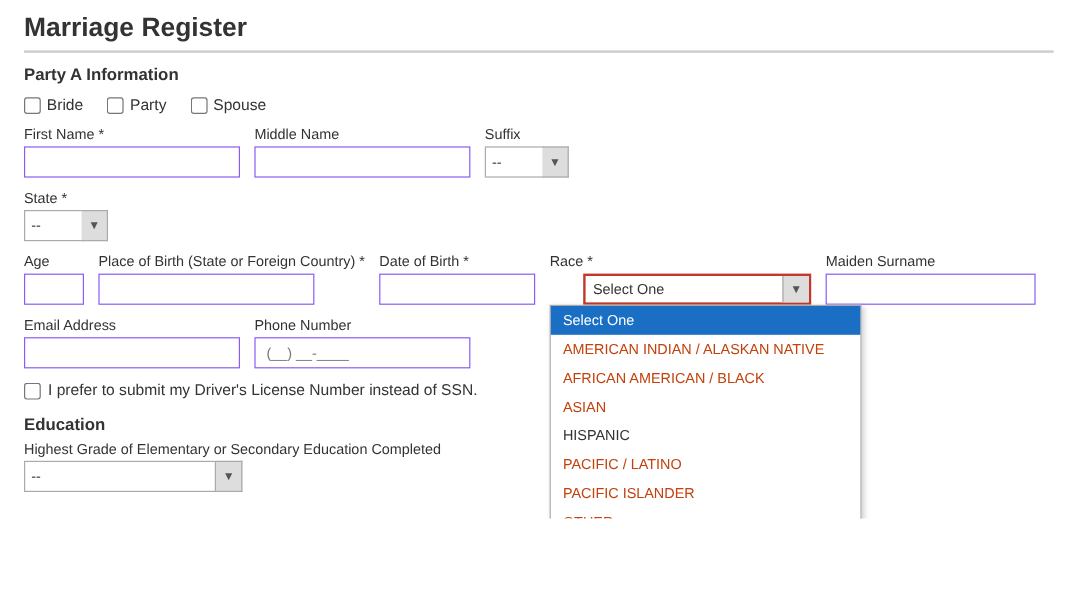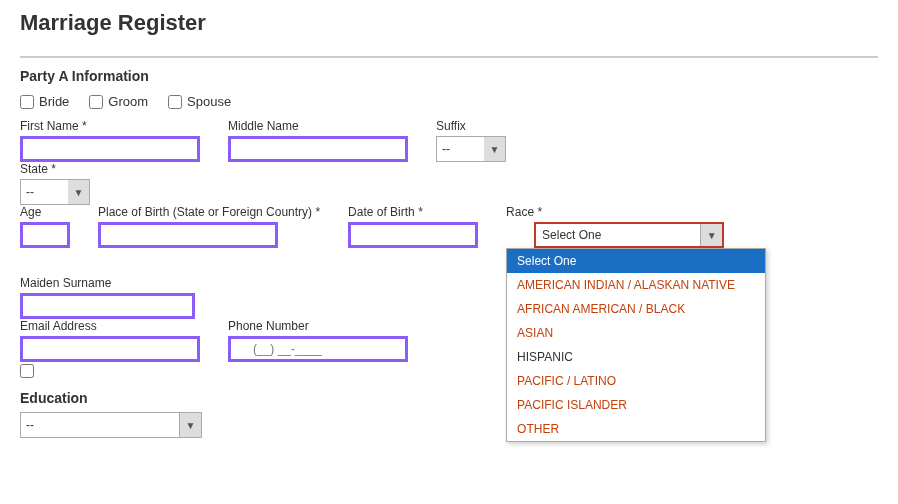--- a/index.html
+++ b/index.html
@@ -9,49 +9,50 @@
       color: #333;
       background: #fff;
       padding: 10px 20px;
       width: 898px;
     }
     h1 {
       font-size: 22px;
       font-weight: bold;
       color: #333;
       margin-bottom: 10px;
-      padding-bottom: 20px;
+      padding-bottom: 6px;
       border-bottom: 2px solid #ccc;
     }
     h2 {
       font-size: 14px;
       font-weight: bold;
       color: #333;
       margin-bottom: 10px;
     }
     .section { margin-bottom: 12px; }
     .row {
       display: flex;
       align-items: center;
-      gap: 28px;
+      gap: 12px;
+      margin-bottom: 10px;
       flex-wrap: wrap;
     }
     .field-group {
       display: flex;
       flex-direction: column;
       gap: 3px;
     }
     label {
       font-size: 12px;
       color: #333;
     }
     input[type="text"] {
       height: 26px;
-      border: 3px solid #8b5cf6;
-      padding: 2px 22px;
+      border: 1px solid #8b5cf6;
+      padding: 2px 9px;
       font-size: 12px;
       color: #737373;
       background: #fff;
     }
     .checkbox-row {
       display: flex;
       gap: 20px;
       align-items: center;
       margin-bottom: 10px;
     }
@@ -215,21 +216,21 @@
 <div class="section">
   <h2>Party A Information</h2>
 
   <div class="checkbox-row">
     <label class="checkbox-label">
       <input type="checkbox" style="">
       <span>Bride</span>
     </label>
     <label class="checkbox-label">
       <input type="checkbox" style="">
-      <span>Groom</span>
+      <span>Party</span>
     </label>
     <label class="checkbox-label">
       <input type="checkbox" style="">
       <span>Spouse</span>
     </label>
   </div>
 
   <div class="row">
     <div class="field-group">
       <label>First Name *</label>
@@ -306,27 +307,29 @@
       <input type="text" class="email-input" style="">
     </div>
     <div class="field-group">
       <label>Phone Number</label>
       <input type="text" class="phone-input" placeholder="(__) __-____" style="">
     </div>
   </div>
 
   <div class="prefer-checkbox-row">
     <input type="checkbox" style="">
+    <span>I prefer to submit my Driver's License Number instead of SSN.</span>
   </div>
 
 </div>
 
 <div class="section">
   <div class="education-label">Education</div>
   <div class="field-group">
+    <label>Highest Grade of Elementary or Secondary Education Completed</label>
     <div class="education-select-wrapper">
       <select class="education-select">
         <option>--</option>
       </select>
       <div class="edu-arrow">▼</div>
     </div>
   </div>
 </div>
 
 </body></html>

